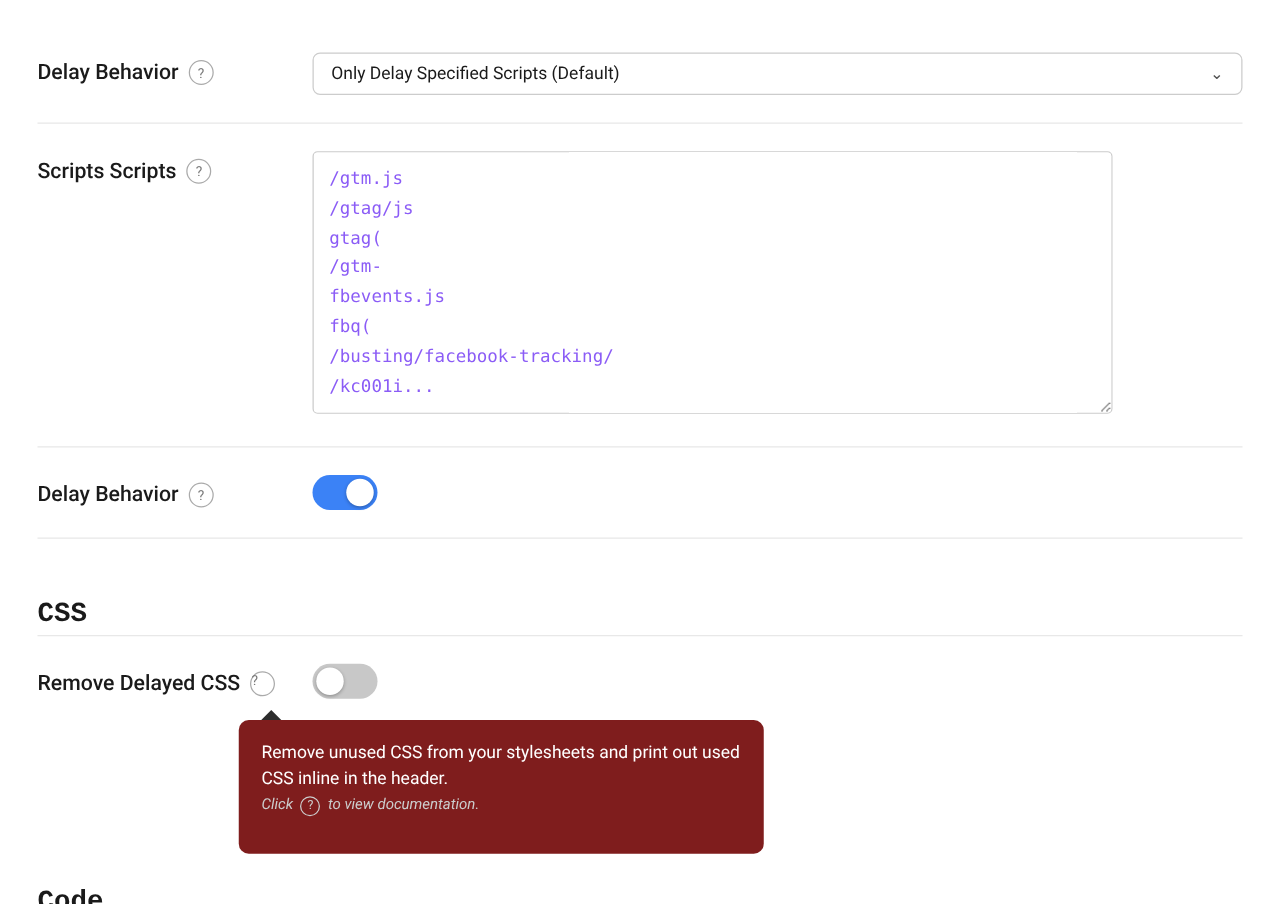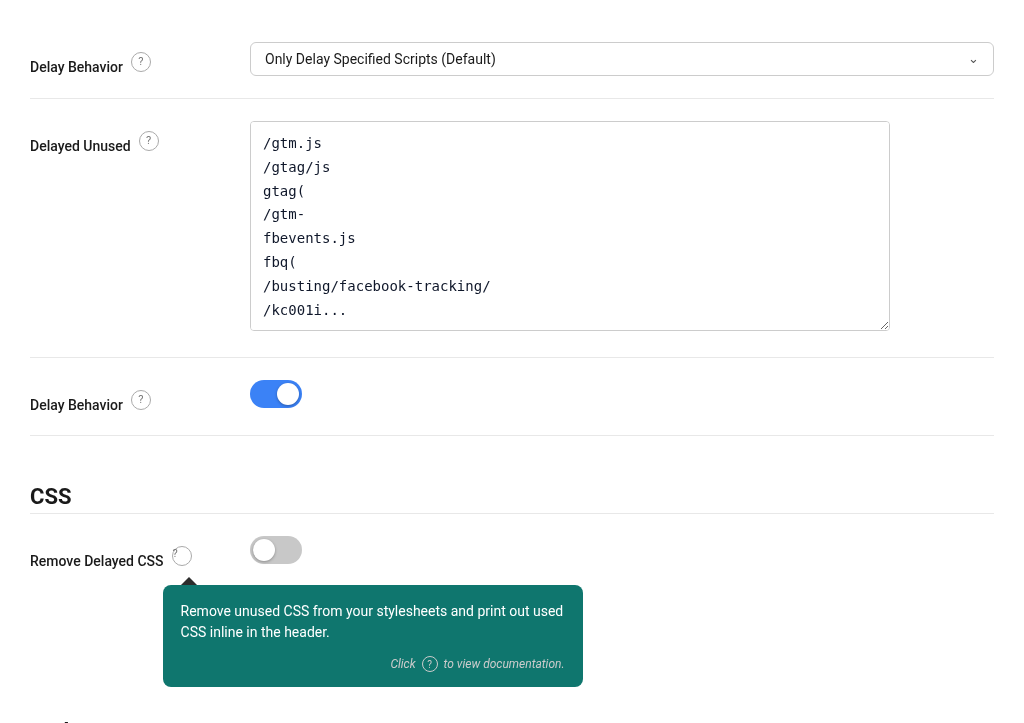--- a/index.html
+++ b/index.html
@@ -34,24 +34,23 @@
     .setting-label-col {
       width: 220px;
       min-width: 220px;
       display: flex;
       align-items: center;
       gap: 8px;
       padding-top: 6px;
     }
 
     .setting-label {
-      font-size: 14px;
+      font-size: 17px;
       font-weight: 500;
       color: #1a1a1a;
-      margin-top: 11px;
     }
 
     .help-icon {
       display: inline-flex;
       align-items: center;
       justify-content: center;
       width: 20px;
       height: 20px;
       border: 1.5px solid #aaa;
       border-radius: 50%;
@@ -90,21 +89,21 @@
     
     .scripts-textarea {
       border: 1.5px solid #ccc;
       border-radius: 4px;
       width: calc(100% - 0px);
       max-width: 640px;
       min-height: 210px;
       padding: 10px 12px;
       font-size: 14px;
       font-family: monospace;
-      color: #0f172a;
+      color: #8b5cf6;
       resize: vertical;
       line-height: 1.7;
       overflow-y: auto;
     }
 
     
     .toggle-switch {
       position: relative;
       display: inline-block;
       width: 52px;
@@ -151,63 +150,64 @@
     .toggle-track.off .toggle-thumb {
       left: 3px;
     }
 
     
     .section-heading {
       font-size: 22px;
       font-weight: 700;
       color: #1a1a1a;
       padding: 28px 0 4px 0;
+      font-family: Liberation Mono, monospace;
     }
 
     
     .section-separator {
       border: none;
       border-top: 1px solid #e8e8e8;
       margin: 0;
     }
 
     
     .tooltip-container {
       position: relative;
       display: inline-block;
     }
 
     .tooltip-popup {
       position: absolute;
       top: 38px;
       left: -10px;
-      background: #0f766e;
+      background: #7f1d1d;
       color: #fff;
       border-radius: 8px;
-      padding: 16px 18px 14px 18px;
+      padding: 16px 18px 30px 18px;
       width: 420px;
       font-size: 14px;
       line-height: 1.5;
       z-index: 100;
       pointer-events: none;
     }
 
     .tooltip-popup::before {
       content: '';
       position: absolute;
       top: -8px;
       left: 18px;
       border-left: 8px solid transparent;
       border-right: 8px solid transparent;
       border-bottom: 8px solid #2d2d2d;
     }
 
     .tooltip-footer {
-      text-align: right;
-      margin-top: 12px;
+      text-align: left;
+      margin-top: 0;
       font-size: 12px;
       color: #ccc;
       font-style: italic;
     }
 
     .tooltip-footer .tooltip-help-icon {
       display: inline-flex;
       align-items: center;
       justify-content: center;
       width: 16px;
@@ -233,21 +233,21 @@
     <div class="setting-control-col">
       <div class="dropdown-select">
         <span>Only Delay Specified Scripts (Default)</span>
         <span class="dropdown-chevron">⌄</span>
       </div>
     </div>
   </div>
 
   <div class="setting-row">
     <div class="setting-label-col">
-      <span class="setting-label">Delayed Unused</span>
+      <span class="setting-label">Scripts Scripts</span>
       <span class="help-icon">?</span>
     </div>
     <div class="setting-control-col">
       <textarea class="scripts-textarea" style="">/gtm.js
 /gtag/js
 gtag(
 /gtm-
 fbevents.js
 fbq(
 /busting/facebook-tracking/

